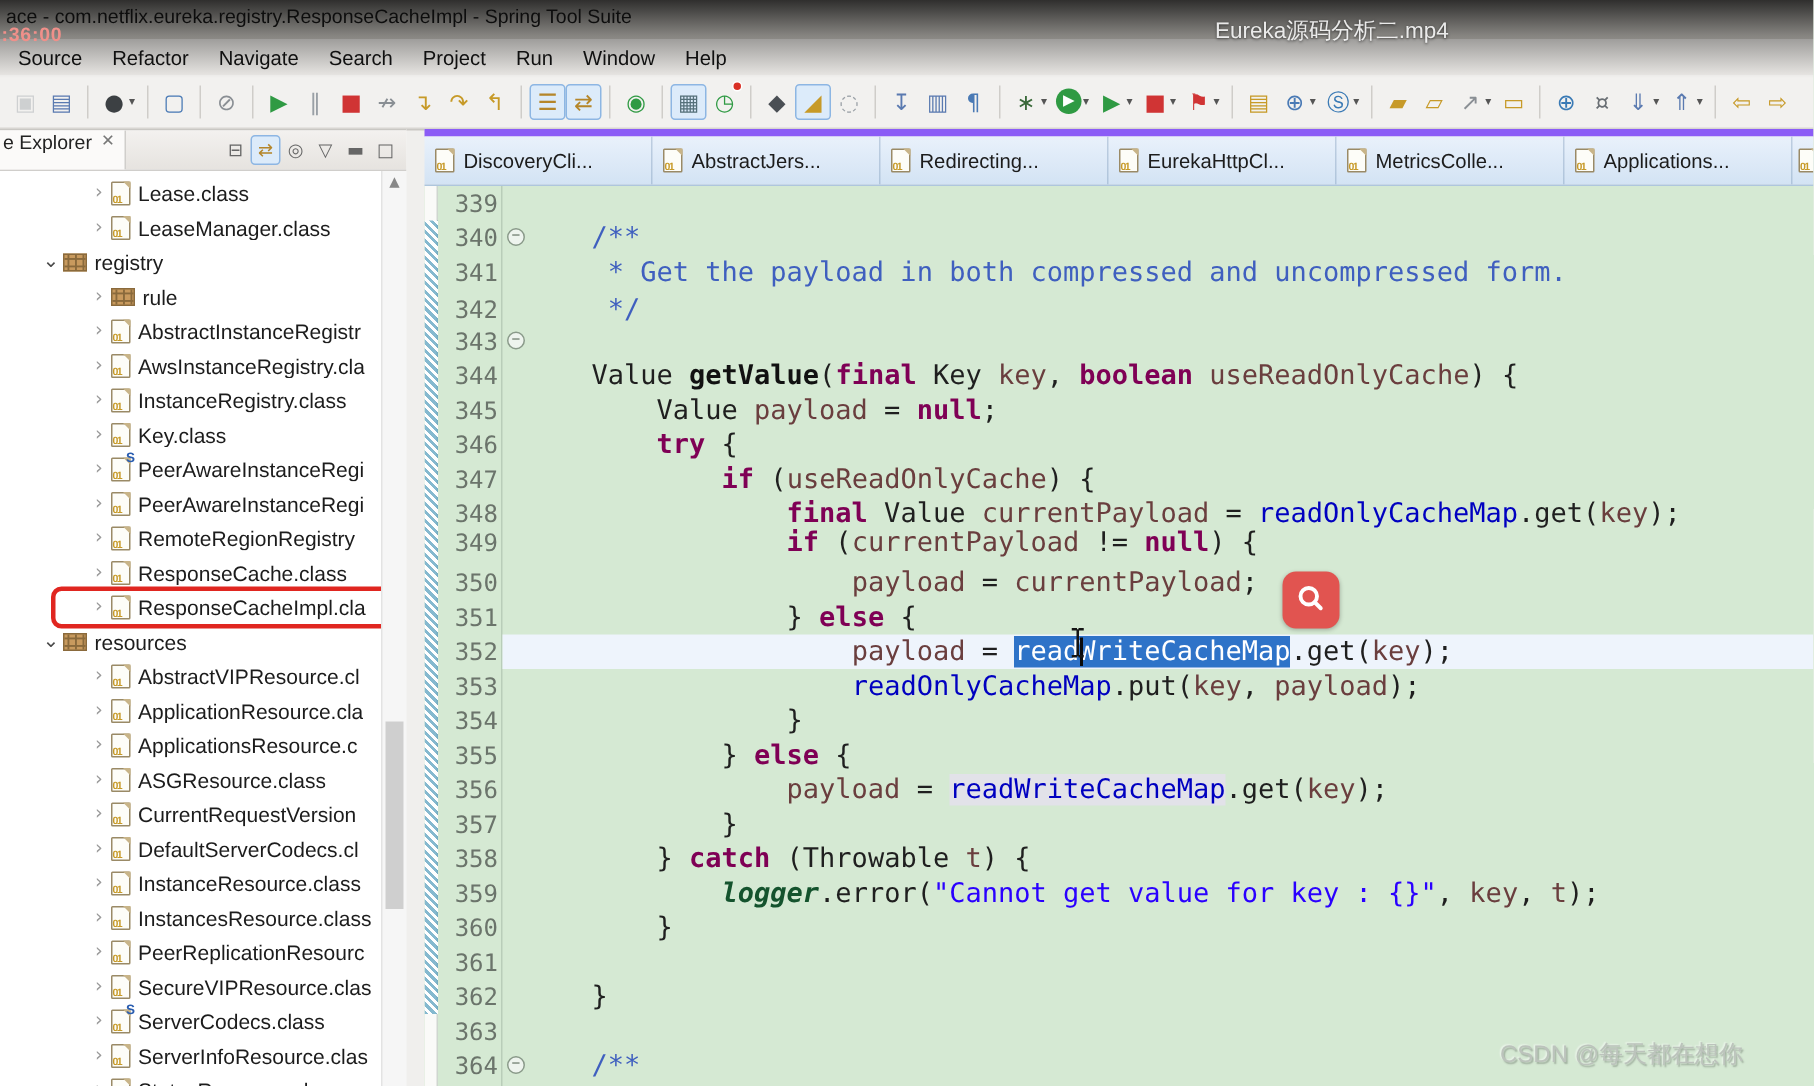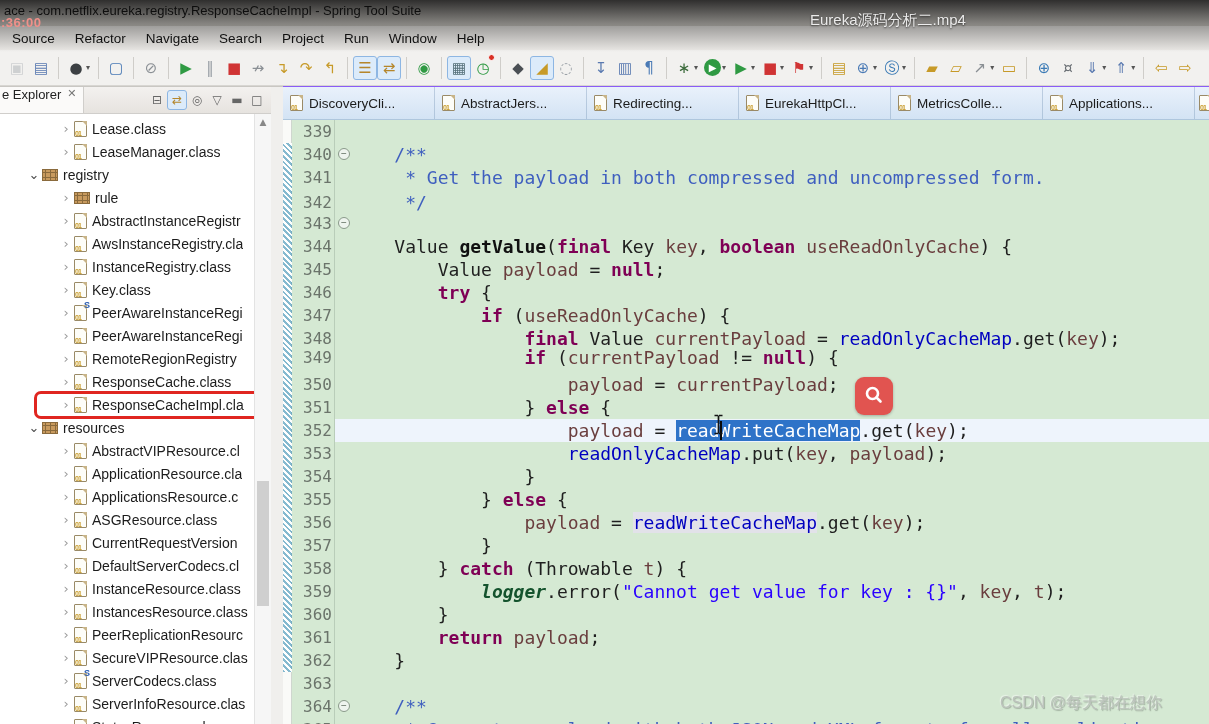--- a/index.html
+++ b/index.html
@@ -55,21 +55,21 @@
   .deco-s { position:absolute; right:-4px; top:-6px; font-size:9px; font-weight:bold; color:#2a5db0; }
   .red-box { position:absolute; left:34px; width:240px; height:28px; border:3px solid #e02620; border-radius:7px; z-index:20; pointer-events:none; }
 
   .tree-scroll { position:absolute; right:0; top:27px; width:17px; bottom:0; background:#f6f6f6; border-left:1px solid #e3e3e3; }
   .ts-up { width:100%; height:16px; text-align:center; font-size:9px; color:#888; line-height:16px; font-family:"DejaVu Sans", sans-serif; }
   .ts-thumb { position:absolute; left:2px; right:2px; top:367px; height:125px; background:#cfcfcf; }
 
   .sash { position:absolute; left:271px; top:86px; width:12px; bottom:0; background:#f0efed; border-top:1px solid #c9c7c3; }
 
   
-  .editor { position:absolute; left:283px; top:86px; right:0; bottom:0; border-top:1px solid #8b5cf6; }
+  .editor { position:absolute; left:283px; top:86px; right:0; bottom:0; border-top:5px solid #8b5cf6; }
   .etabbar { position:absolute; left:0; top:0; right:0; height:33px; background:linear-gradient(#e9f1fb,#d3e3f4); border-bottom:1px solid #aec6dd; display:flex; overflow:hidden; }
   .etab { width:152px; flex:0 0 auto; display:flex; align-items:center; padding-left:7px; border-right:1px solid rgba(110,140,175,.35); font-size:13.5px; color:#1e1e1e; white-space:nowrap; overflow:hidden; }
   .etab .tree-label { font-size:13.5px; margin-left:6px; }
   .etab.partial { width:14px; padding-left:4px; border-right:none; }
 
   .ebody { position:absolute; left:0; top:33px; right:0; bottom:0; background:#d5e9d3; overflow:hidden; }
   .ruler { position:absolute; left:0; top:0; width:9px; bottom:0; background:#fafaf8; border-right:1px solid #cfd6cf; }
   .ruler-hatch { position:absolute; left:0; top:23px; width:9px; height:529px;
     background-image:repeating-linear-gradient(45deg, rgba(70,150,185,.65) 0 2px, rgba(255,255,255,.95) 2px 4px); }
   .gutter-line { position:absolute; left:51px; top:0; bottom:0; width:1px; background:#b9cdb9; }
@@ -598,21 +598,20 @@
             <span class="ctext"><span class="pl">            </span><span class="st">logger</span><span class="pl">.error(</span><span class="str">"Cannot get value for key : {}"</span><span class="pl">, </span><span class="lv">key</span><span class="pl">, </span><span class="lv">t</span><span class="pl">);</span></span>
           </div>
           <div class="crow" style="top: 483px;">
             <div class="hl"></div>
             <span class="lnum">360</span>
             <span class="ctext"><span class="pl">        }</span></span>
           </div>
           <div class="crow" style="top: 506px;">
             <div class="hl"></div>
             <span class="lnum">361</span>
-            <span class="ctext"><span class="pl">        </span><span class="kw">return</span><span class="pl"> </span><span class="lv">payload</span><span class="pl">;</span></span>
           </div>
           <div class="crow" style="top: 529px;">
             <div class="hl"></div>
             <span class="lnum">362</span>
             <span class="ctext"><span class="pl">    }</span></span>
           </div>
           <div class="crow" style="top: 552px;">
             <div class="hl"></div>
             <span class="lnum">363</span>
             <span class="ctext"></span>

